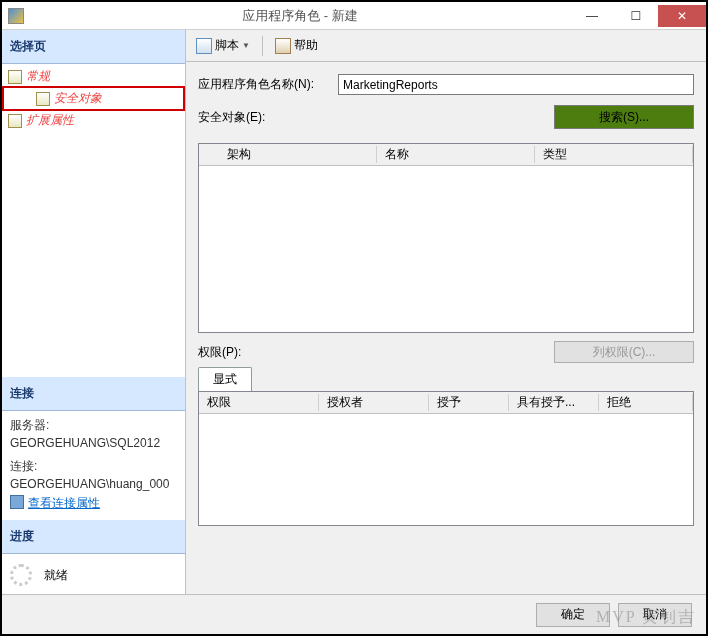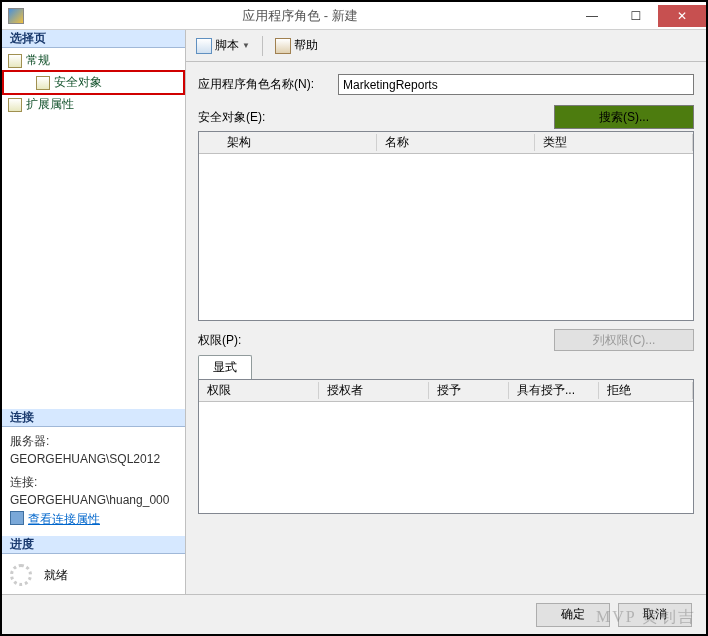--- a/index.html
+++ b/index.html
@@ -11,27 +11,27 @@
 .titlebar-title { flex: 1; text-align: center; color: #555; font-size: 13px; }
 .titlebar-buttons { display: flex; }
 .titlebar-btn { width: 44px; height: 22px; display: flex; align-items: center; justify-content: center; color: #333; }
 .titlebar-btn.min { background: #fff; }
 .titlebar-btn.max { background: #fff; }
 .titlebar-btn.close { background: #c75050; color: #fff; width: 48px; }
 
 .body { display: flex; height: calc(100% - 28px - 40px); }
 
 .sidebar { width: 184px; background: #fff; border-right: 1px solid #c0c0c0; display: flex; flex-direction: column; }
-.sidebar-header { background: #d6e8ff; padding: 0 8px; font-weight: bold; color: #1a3a6e; border-bottom: 1px solid #a0b8d8; }
+.sidebar-header { background: #d6e8ff; padding: 8px 8px; font-weight: bold; color: #1a3a6e; border-bottom: 1px solid #a0b8d8; }
 .nav-list { padding: 2px 0; }
 .nav-item { display: flex; align-items: center; padding: 2px 6px; gap: 4px; cursor: pointer; }
 .nav-item.highlighted { border: 2px solid #d00000; margin: -1px 0; padding-left: 32px; }
 .nav-icon { width: 14px; height: 14px; display: inline-block; }
 .nav-icon.page { background: linear-gradient(#fff, #e8e8c0); border: 1px solid #a09050; }
-.nav-label { color: #14532d; font-size: 12px; }
+.nav-label { color: #ef4444; font-size: 12px; font-style: italic; }
 
 .spacer { flex: 1; }
 
 .conn-block { padding: 4px 8px 8px; }
 .conn-line { margin: 2px 0; font-size: 12px; color: #333; }
 .conn-link { color: #0066cc; text-decoration: underline; display: flex; align-items: flex-start; gap: 4px; margin-top: 4px; }
 .conn-link-icon { width: 14px; height: 14px; background: #7aa8d8; border: 1px solid #4070a0; }
 
 .progress-block { padding: 4px 8px 8px; }
 .progress-row { display: flex; align-items: center; gap: 12px; margin-top: 6px; }
@@ -50,21 +50,21 @@
 .content { flex: 1; padding: 12px; display: flex; flex-direction: column; }
 
 .form-row { display: flex; align-items: center; gap: 10px; }
 .form-label { min-width: 130px; }
 .form-input { flex: 1; height: 21px; border: 1px solid #7a7a7a; padding: 0 4px; background: #fff; font-size: 12px; }
 
 .secobj-row { display: flex; align-items: center; gap: 10px; margin-top: 10px; }
 .secobj-label { flex: 1; }
 .search-btn { width: 140px; height: 24px; border: 1px solid #7a7a7a; background: #4d7c0f; cursor: pointer; }
 
-.grid { border: 1px solid #828790; background: #fff; height: 190px; display: flex; flex-direction: column; margin-top: 2px; }
+.grid { border: 1px solid #828790; background: #fff; height: 190px; display: flex; flex-direction: column; margin-top: 14px; }
 .grid-header { display: flex; background: #f0f0f0; border-bottom: 1px solid #c0c0c0; height: 22px; align-items: center; }
 .grid-header-cell { padding: 0 8px; border-right: 1px solid #d0d0d0; flex: 1; }
 .grid-header-cell.fixed { flex: 0 0 20px; border-right: 1px solid #c0c0c0; }
 .grid-body { flex: 1; }
 
 .perm-row { display: flex; align-items: center; gap: 10px; margin-top: 8px; }
 .perm-label { flex: 1; }
 .col-perm-btn { width: 140px; height: 22px; border: 1px solid #adadad; background: #e1e1e1; color: #999; }
 
 .tabs { display: flex; margin-top: 4px; }

